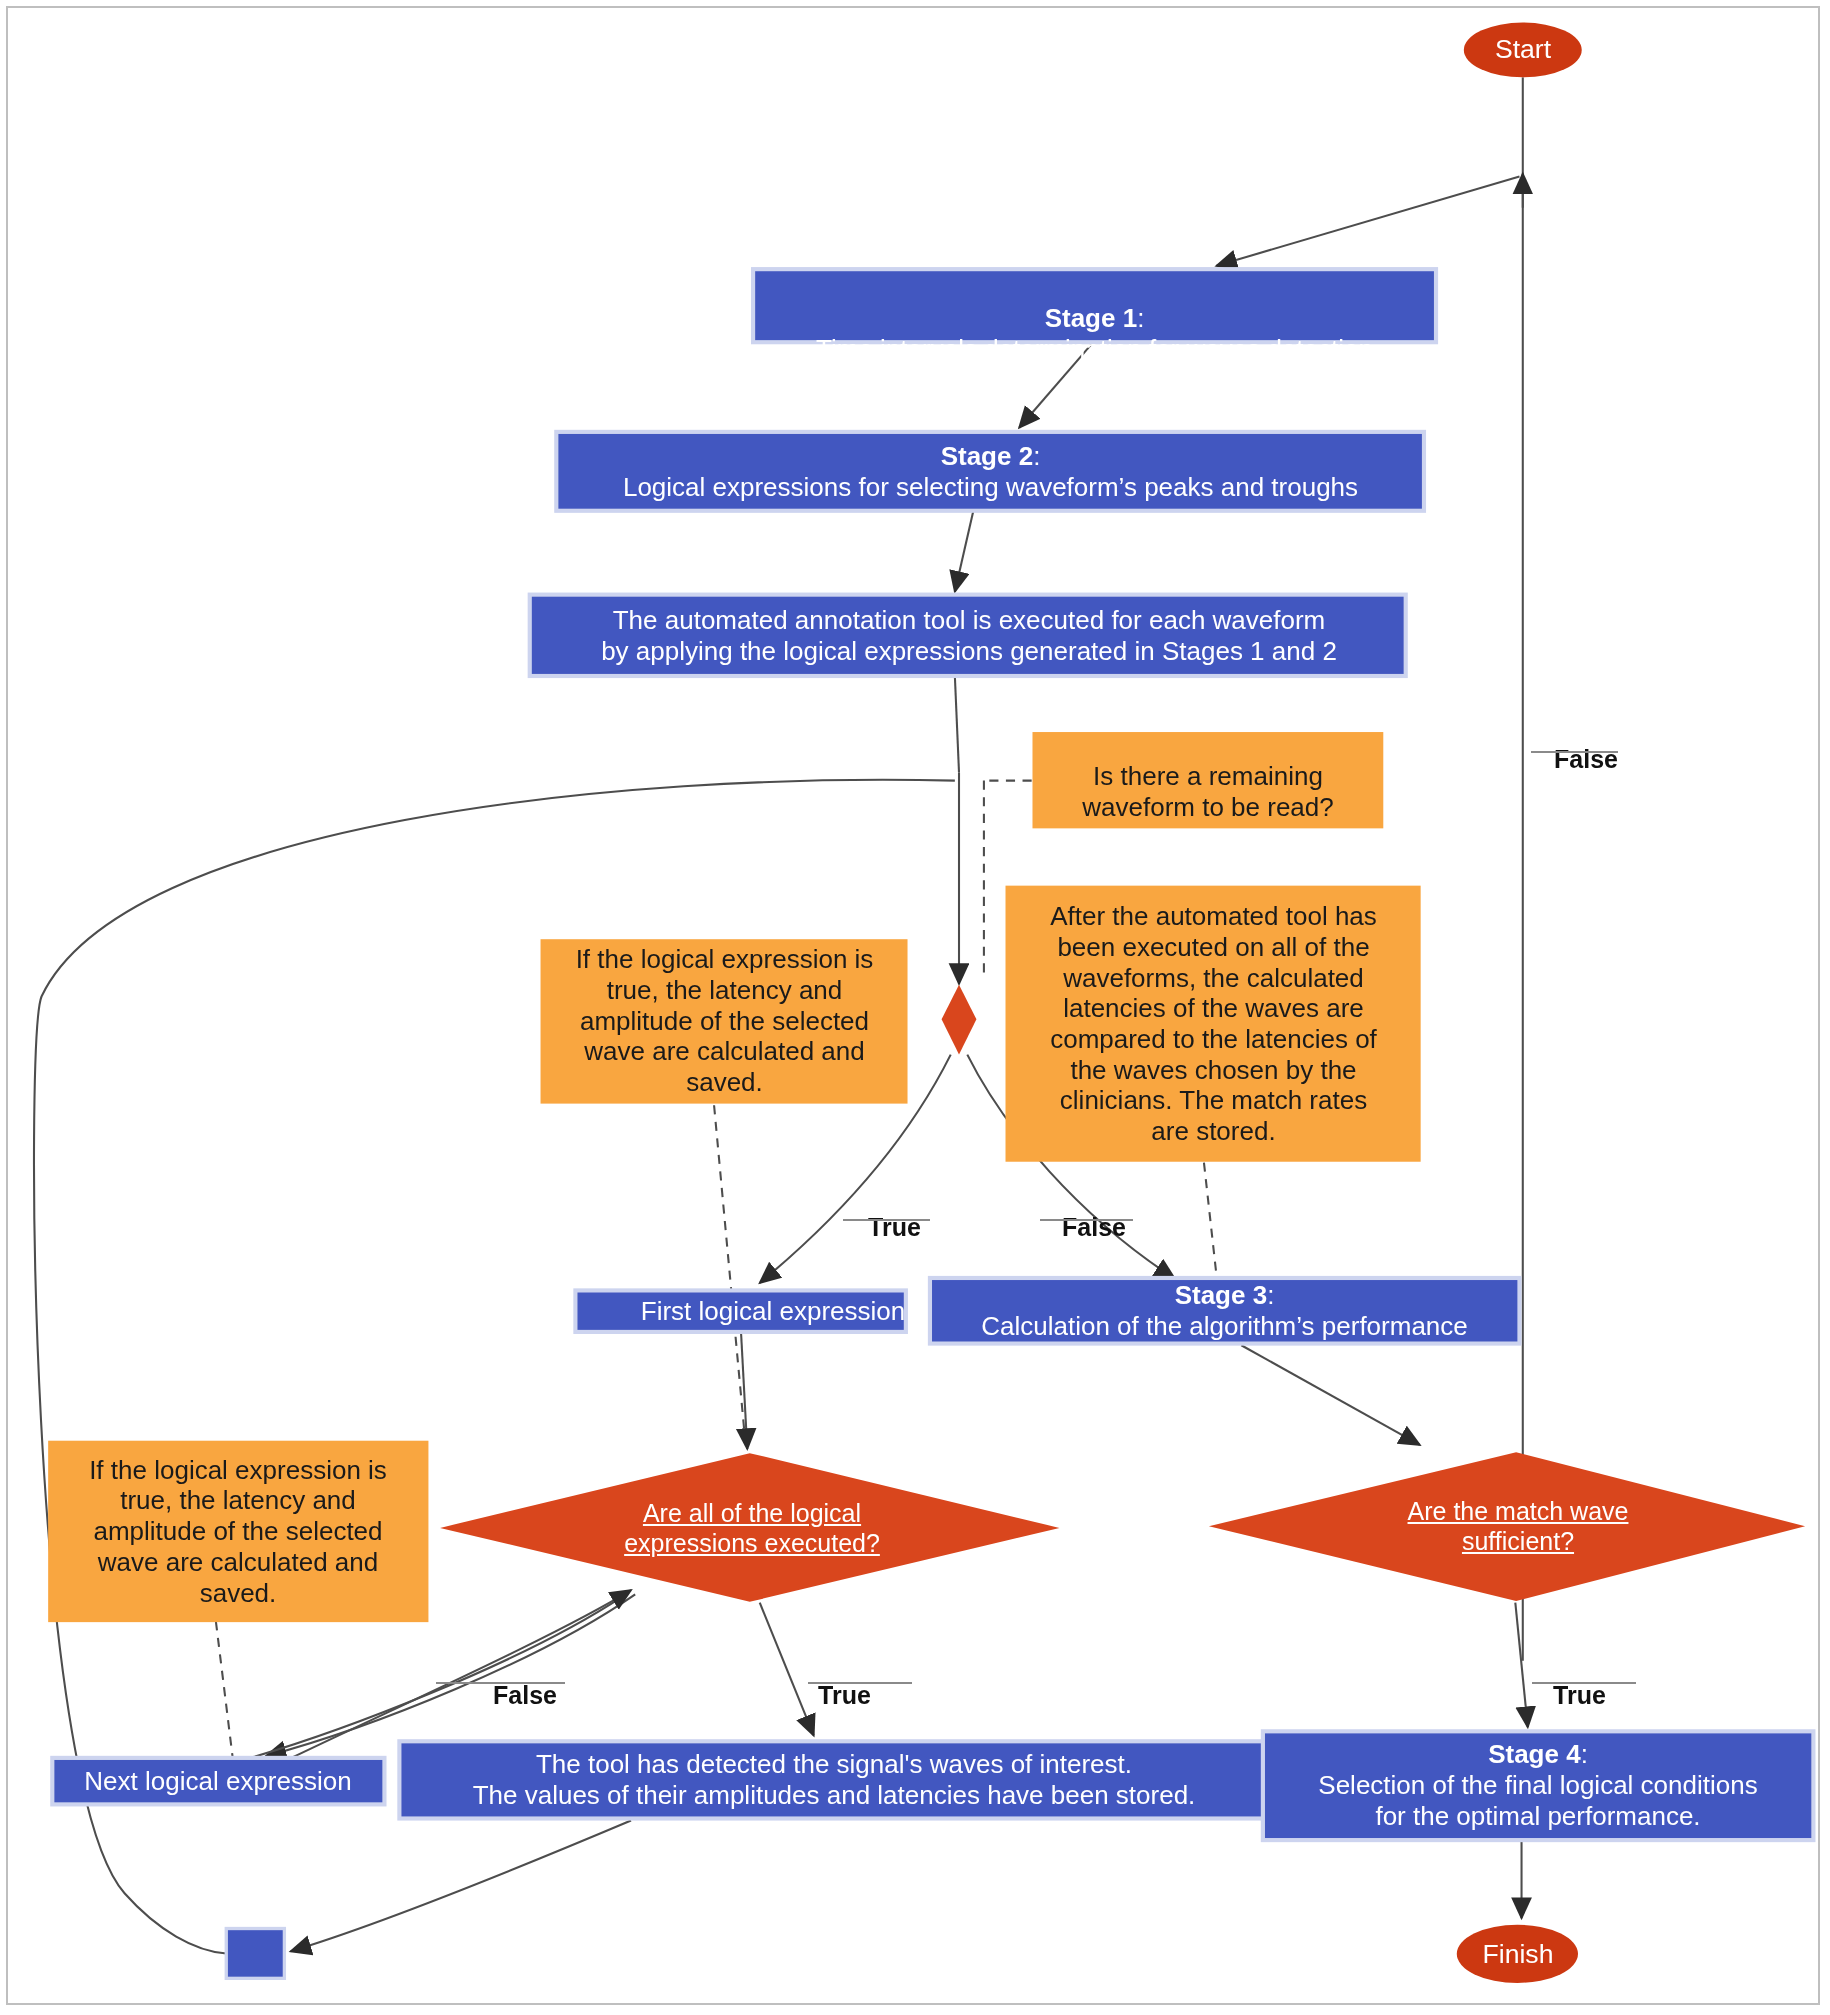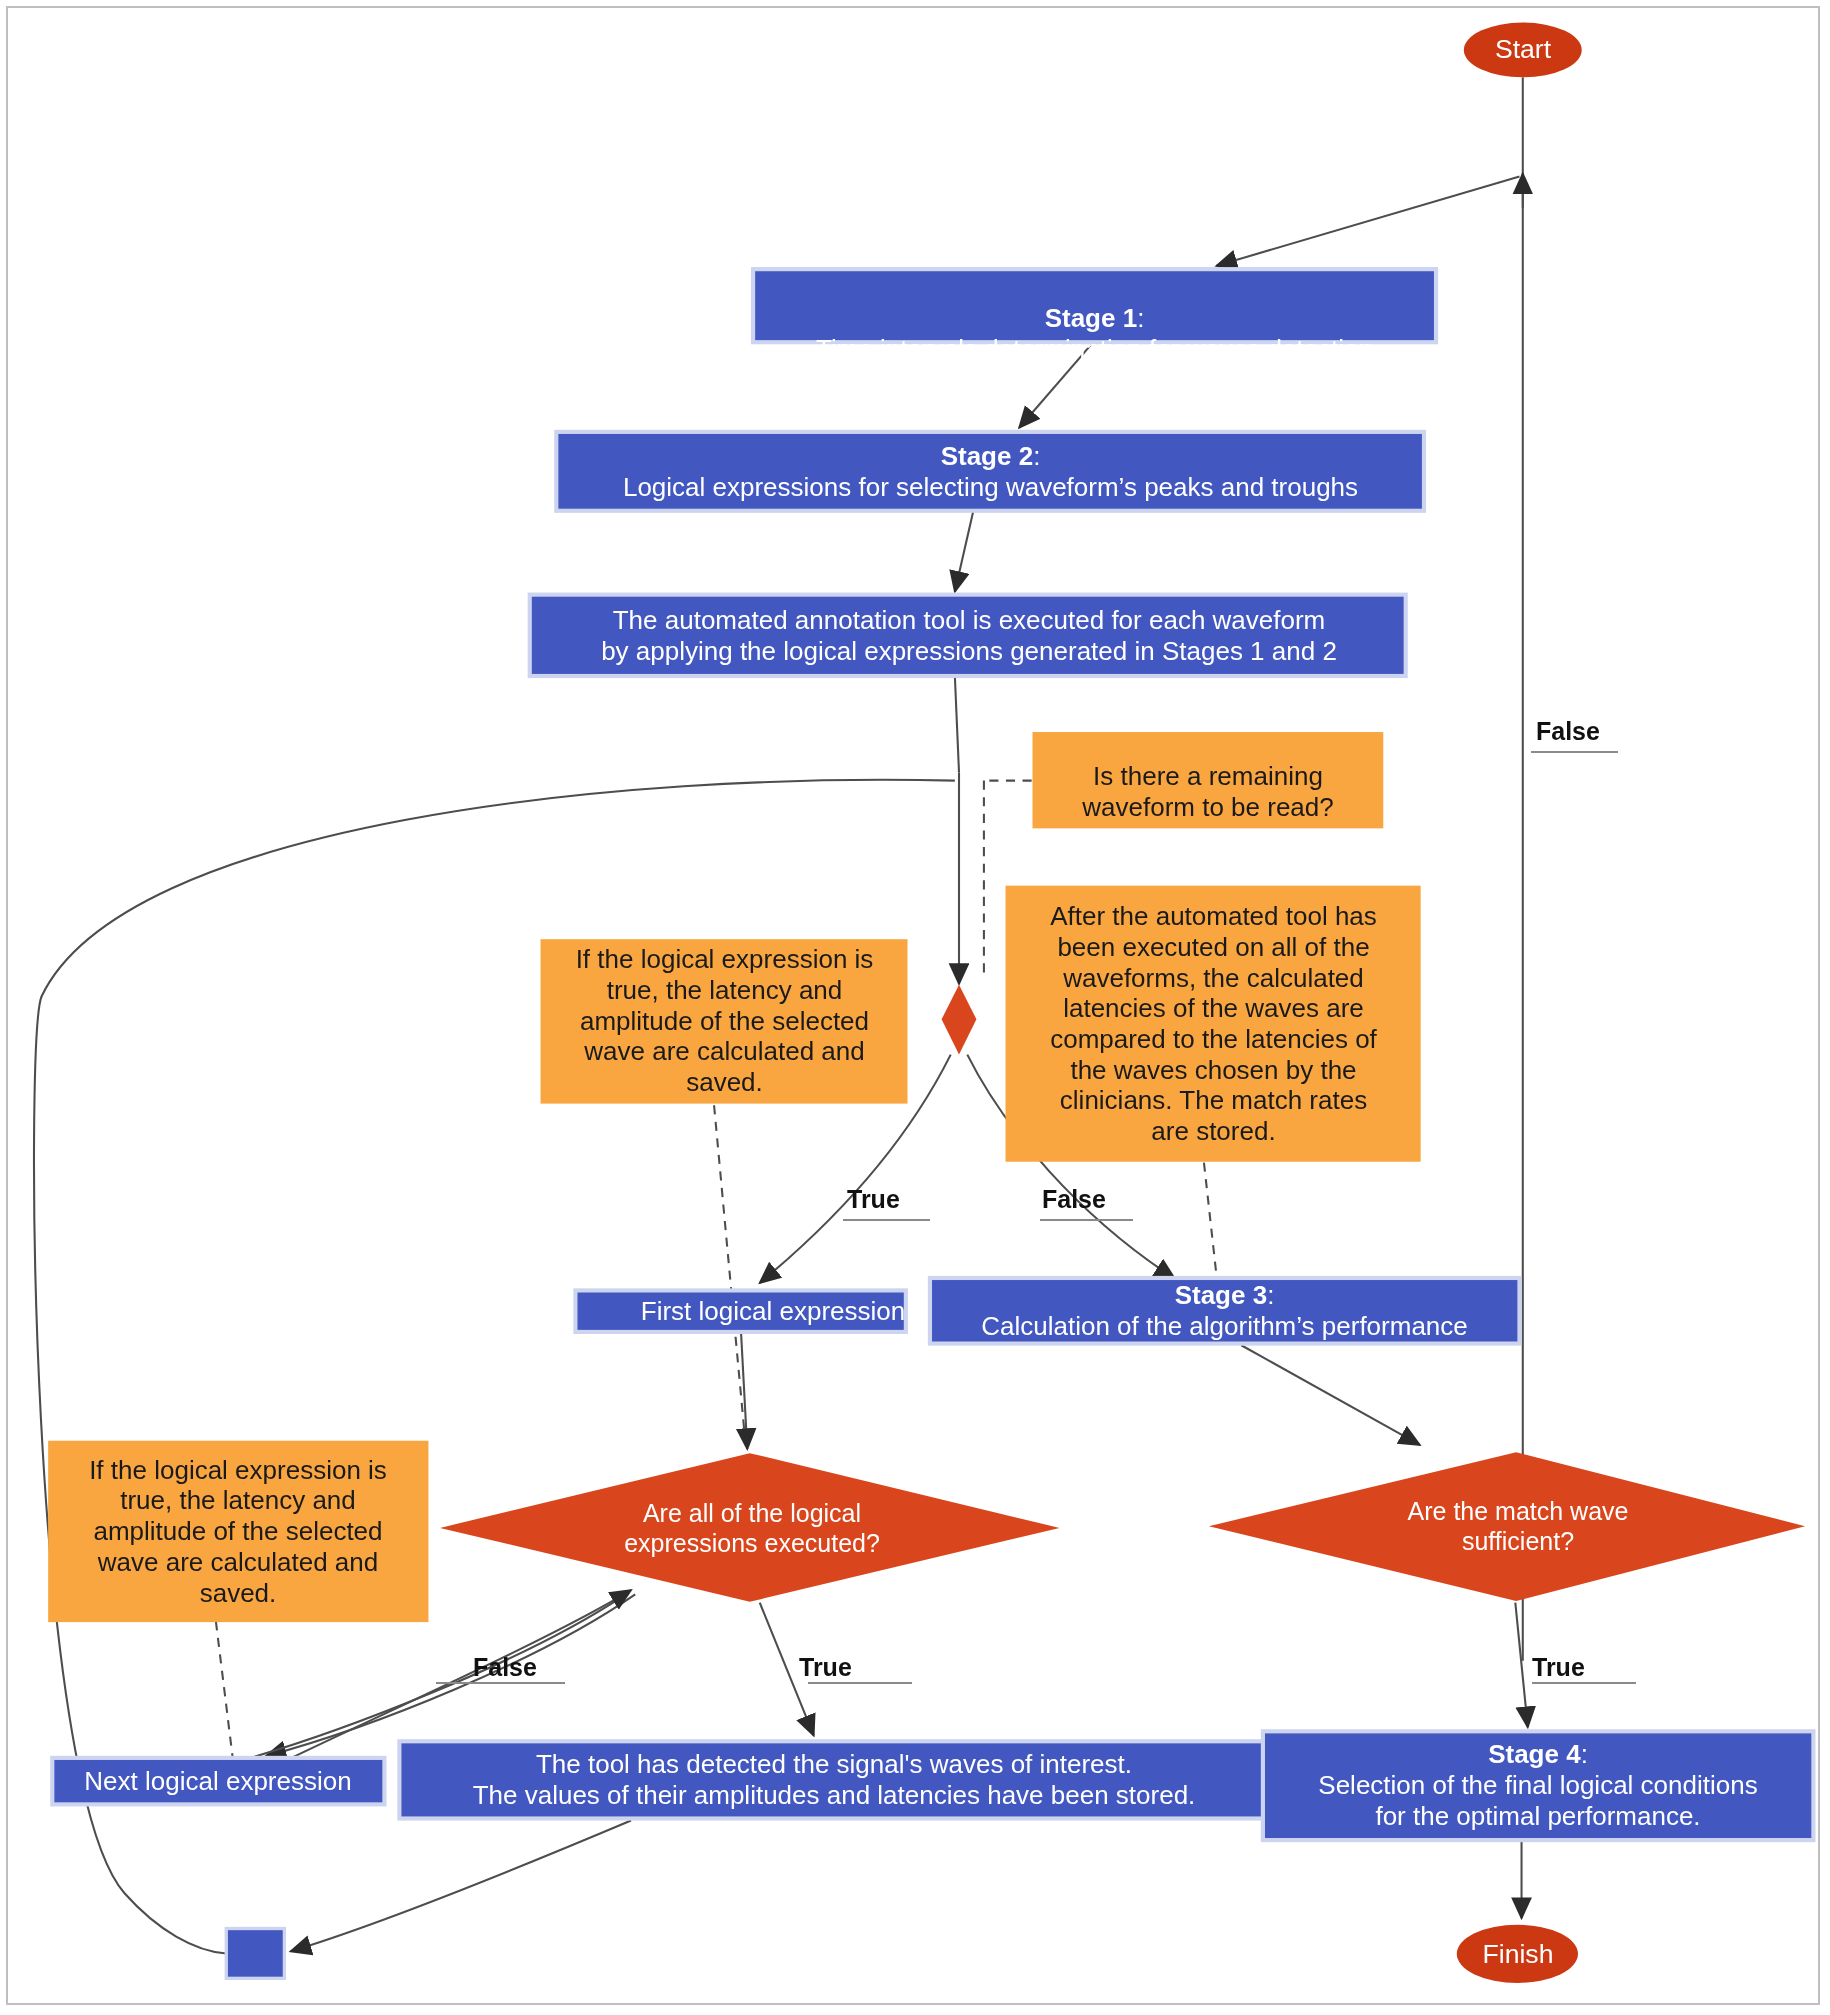--- a/index.html
+++ b/index.html
@@ -14,25 +14,25 @@
     border:2.5px solid #bfbfbf;box-sizing:border-box;background:#fff;
   }
   
   .node-label{
     position:absolute;display:flex;align-items:center;justify-content:center;
     text-align:center;box-sizing:border-box;pointer-events:none;
     white-space:pre-line;line-height:1.18;
   }
   .proc-text{color:#ffffff;font-size:26px;}
   .note-text{color:#1a1a1a;font-size:26px;}
-  .dec-text{color:#ffffff;font-size:25px;}
+  .dec-text{color:#ffffff;font-size:25px;text-decoration:underline;}
   .term-text{color:#ffffff;font-size:26.6px;}
   .edge-label{
     position:absolute;color:#111;font-size:25px;font-weight:bold;
-    pointer-events:none;
+    text-align:center;pointer-events:none;margin-top:28px;
   }
   .edge-underline{position:absolute;height:2.1px;background:#8a8a8a;}
 </style>
 </head>
 <body>
 
 <div id="stage">
 
   <div class="page-border"></div>
 

